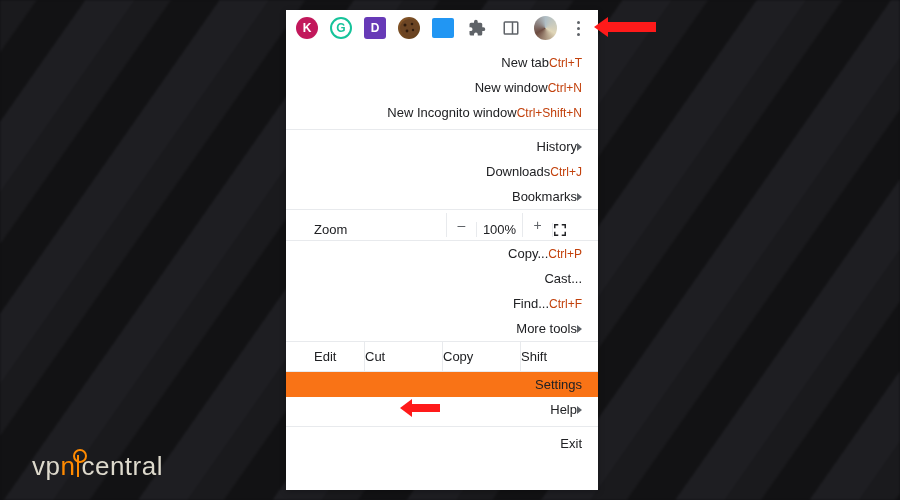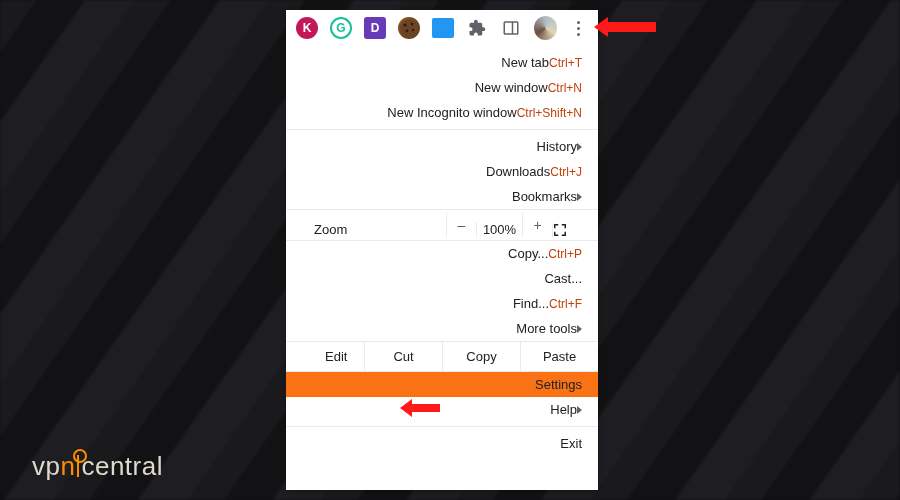--- a/index.html
+++ b/index.html
@@ -107,23 +107,23 @@
     width:36px; text-align:center; border-left:1px solid #e8eaed;
     font-size:14px; letter-spacing:-2px;
   }
 
   .editrow {
     display:flex; align-items:stretch;
     border-top:1px solid #e8eaed;
     border-bottom:1px solid #e8eaed;
   }
   .editrow > div {
-    padding:7px 0; text-align:center;
-  }
-  .editrow .lbl { width:78px; text-align:left; padding-left:39px;}
+    padding:7px 0; text-align:left;
+  }
+  .editrow .lbl { width:78px; text-align:left; padding-left:28px;}
   .editrow .act { flex:1; border-left:1px solid #e8eaed; }
 
   
   .arrow {
     position:absolute;
     height:10px; background:#ff1a1a;
   }
   .arrow::after{
     content:""; position:absolute; left:-10px; top:-5px;
     border-top:10px solid transparent;
@@ -253,21 +253,21 @@
     </div>
     <div class="row">
       <span class="label">More tools</span>
       <span class="chev"></span>
     </div>
 
     <div class="editrow">
       <div class="lbl">Edit</div>
       <div class="act">Cut</div>
       <div class="act">Copy</div>
-      <div class="act">Paste</div>
+      <div class="act">Shift</div>
     </div>
 
     <div class="row hover">
       <span class="label">Settings</span>
     </div>
     <div class="row">
       <span class="label">Help</span>
       <span class="chev"></span>
     </div>
 

